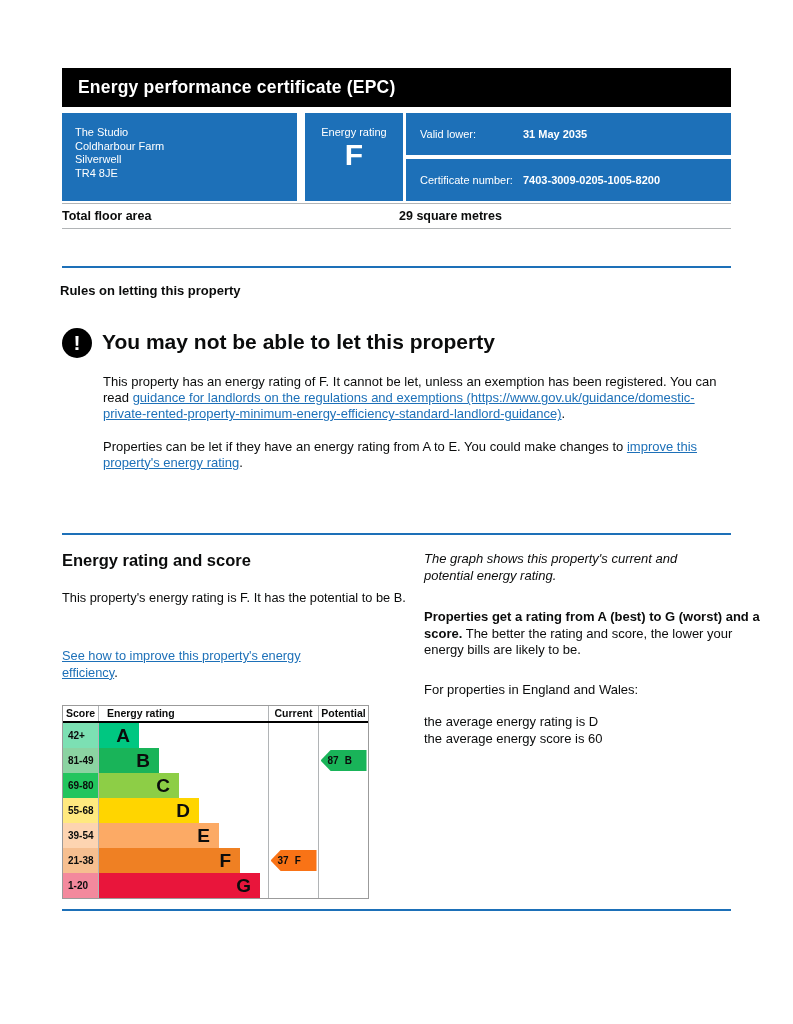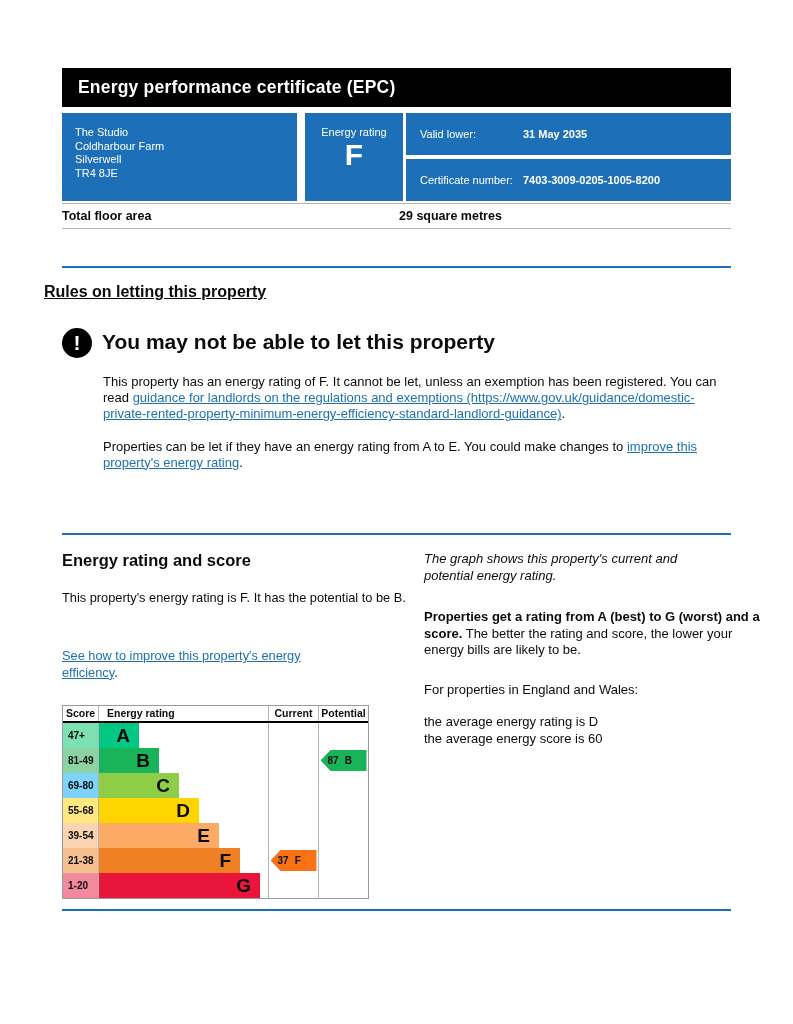--- a/index.html
+++ b/index.html
@@ -23,21 +23,21 @@
   .cert-box{top:159px;}
 
   .prop-table{left:62px;top:203px;width:669px;font-size:12.5px;}
   .prop-row{height:24px;display:flex;align-items:center;border-top:1px solid #b1b4b6;}
   .prop-row:last-child{border-bottom:1px solid #b1b4b6;font-weight:bold;}
   .prop-row .lbl{width:337px;}
 
   .rule{left:62px;width:669px;height:2px;background:#1d70b8;}
   .rule1{top:266px;} .rule2{top:533px;} .rule3{top:909px;}
 
-  .rules-heading{left:44px;top:283px;font-size:16px;font-weight:bold;text-decoration:underline;}
+  .rules-heading{left:60px;top:283px;font-size:13px;font-weight:bold;}
   .warn-icon{left:62px;top:328px;width:30px;height:30px;border-radius:50%;background:#000;color:#fff;font-size:21px;font-weight:bold;text-align:center;line-height:29px;}
   .warn-heading{left:102px;top:330px;font-size:21px;font-weight:bold;}
   .warn-body{left:103px;top:374px;width:630px;font-size:13px;line-height:16.2px;}
   .warn-body .p2{margin-top:16px;}
 
   .sec-heading{left:62px;top:551px;font-size:16.5px;font-weight:bold;}
   .col-l-p{left:62px;top:590px;width:352px;font-size:12.8px;line-height:16.5px;}
   .col-l-link{left:62px;top:648px;width:260px;font-size:12.8px;line-height:16.5px;}
   .col-r{left:424px;font-size:13px;line-height:16.5px;}
   .r1{top:551px;width:290px;font-style:italic;} .r2{top:609px;width:340px;} .r3{top:682px;width:340px;} .r4{top:714px;width:340px;}
@@ -118,42 +118,42 @@
 
 <div class="abs chart">
   <div class="chart-head">
     <div class="ch-score">Score</div>
     <div class="ch-rating">Energy rating</div>
     <div class="ch-cur">Current</div>
     <div class="ch-pot">Potential</div>
   </div>
   <div id="bands">
       <div class="band-row">
-        <div class="bs" style="background: rgb(124, 224, 179);">47+</div>
+        <div class="bs" style="background: rgb(124, 224, 179);">42+</div>
         <div class="br">
           <div class="bar" style="background: rgb(0, 199, 129); width: 40px;">A</div>
         </div>
         <div class="bc"></div>
         <div class="bp"></div>
       </div>
       <div class="band-row">
         <div class="bs" style="background: rgb(139, 211, 162);">81-49</div>
         <div class="br">
           <div class="bar" style="background: rgb(25, 180, 89); width: 60px;">B</div>
         </div>
         <div class="bc"></div>
         <div class="bp">
           <div class="arrow" style="background: rgb(25, 180, 89);">
             <span>87</span>
             <span>B</span>
           </div>
         </div>
       </div>
       <div class="band-row">
-        <div class="bs" style="background: #7dd3fc;">69-80</div>
+        <div class="bs" style="background: #22c55e;">69-80</div>
         <div class="br">
           <div class="bar" style="background: rgb(141, 206, 70); width: 80px;">C</div>
         </div>
         <div class="bc"></div>
         <div class="bp"></div>
       </div>
       <div class="band-row">
         <div class="bs" style="background: rgb(255, 233, 127);">55-68</div>
         <div class="br">
           <div class="bar" style="background: rgb(255, 213, 0); width: 100px;">D</div>

